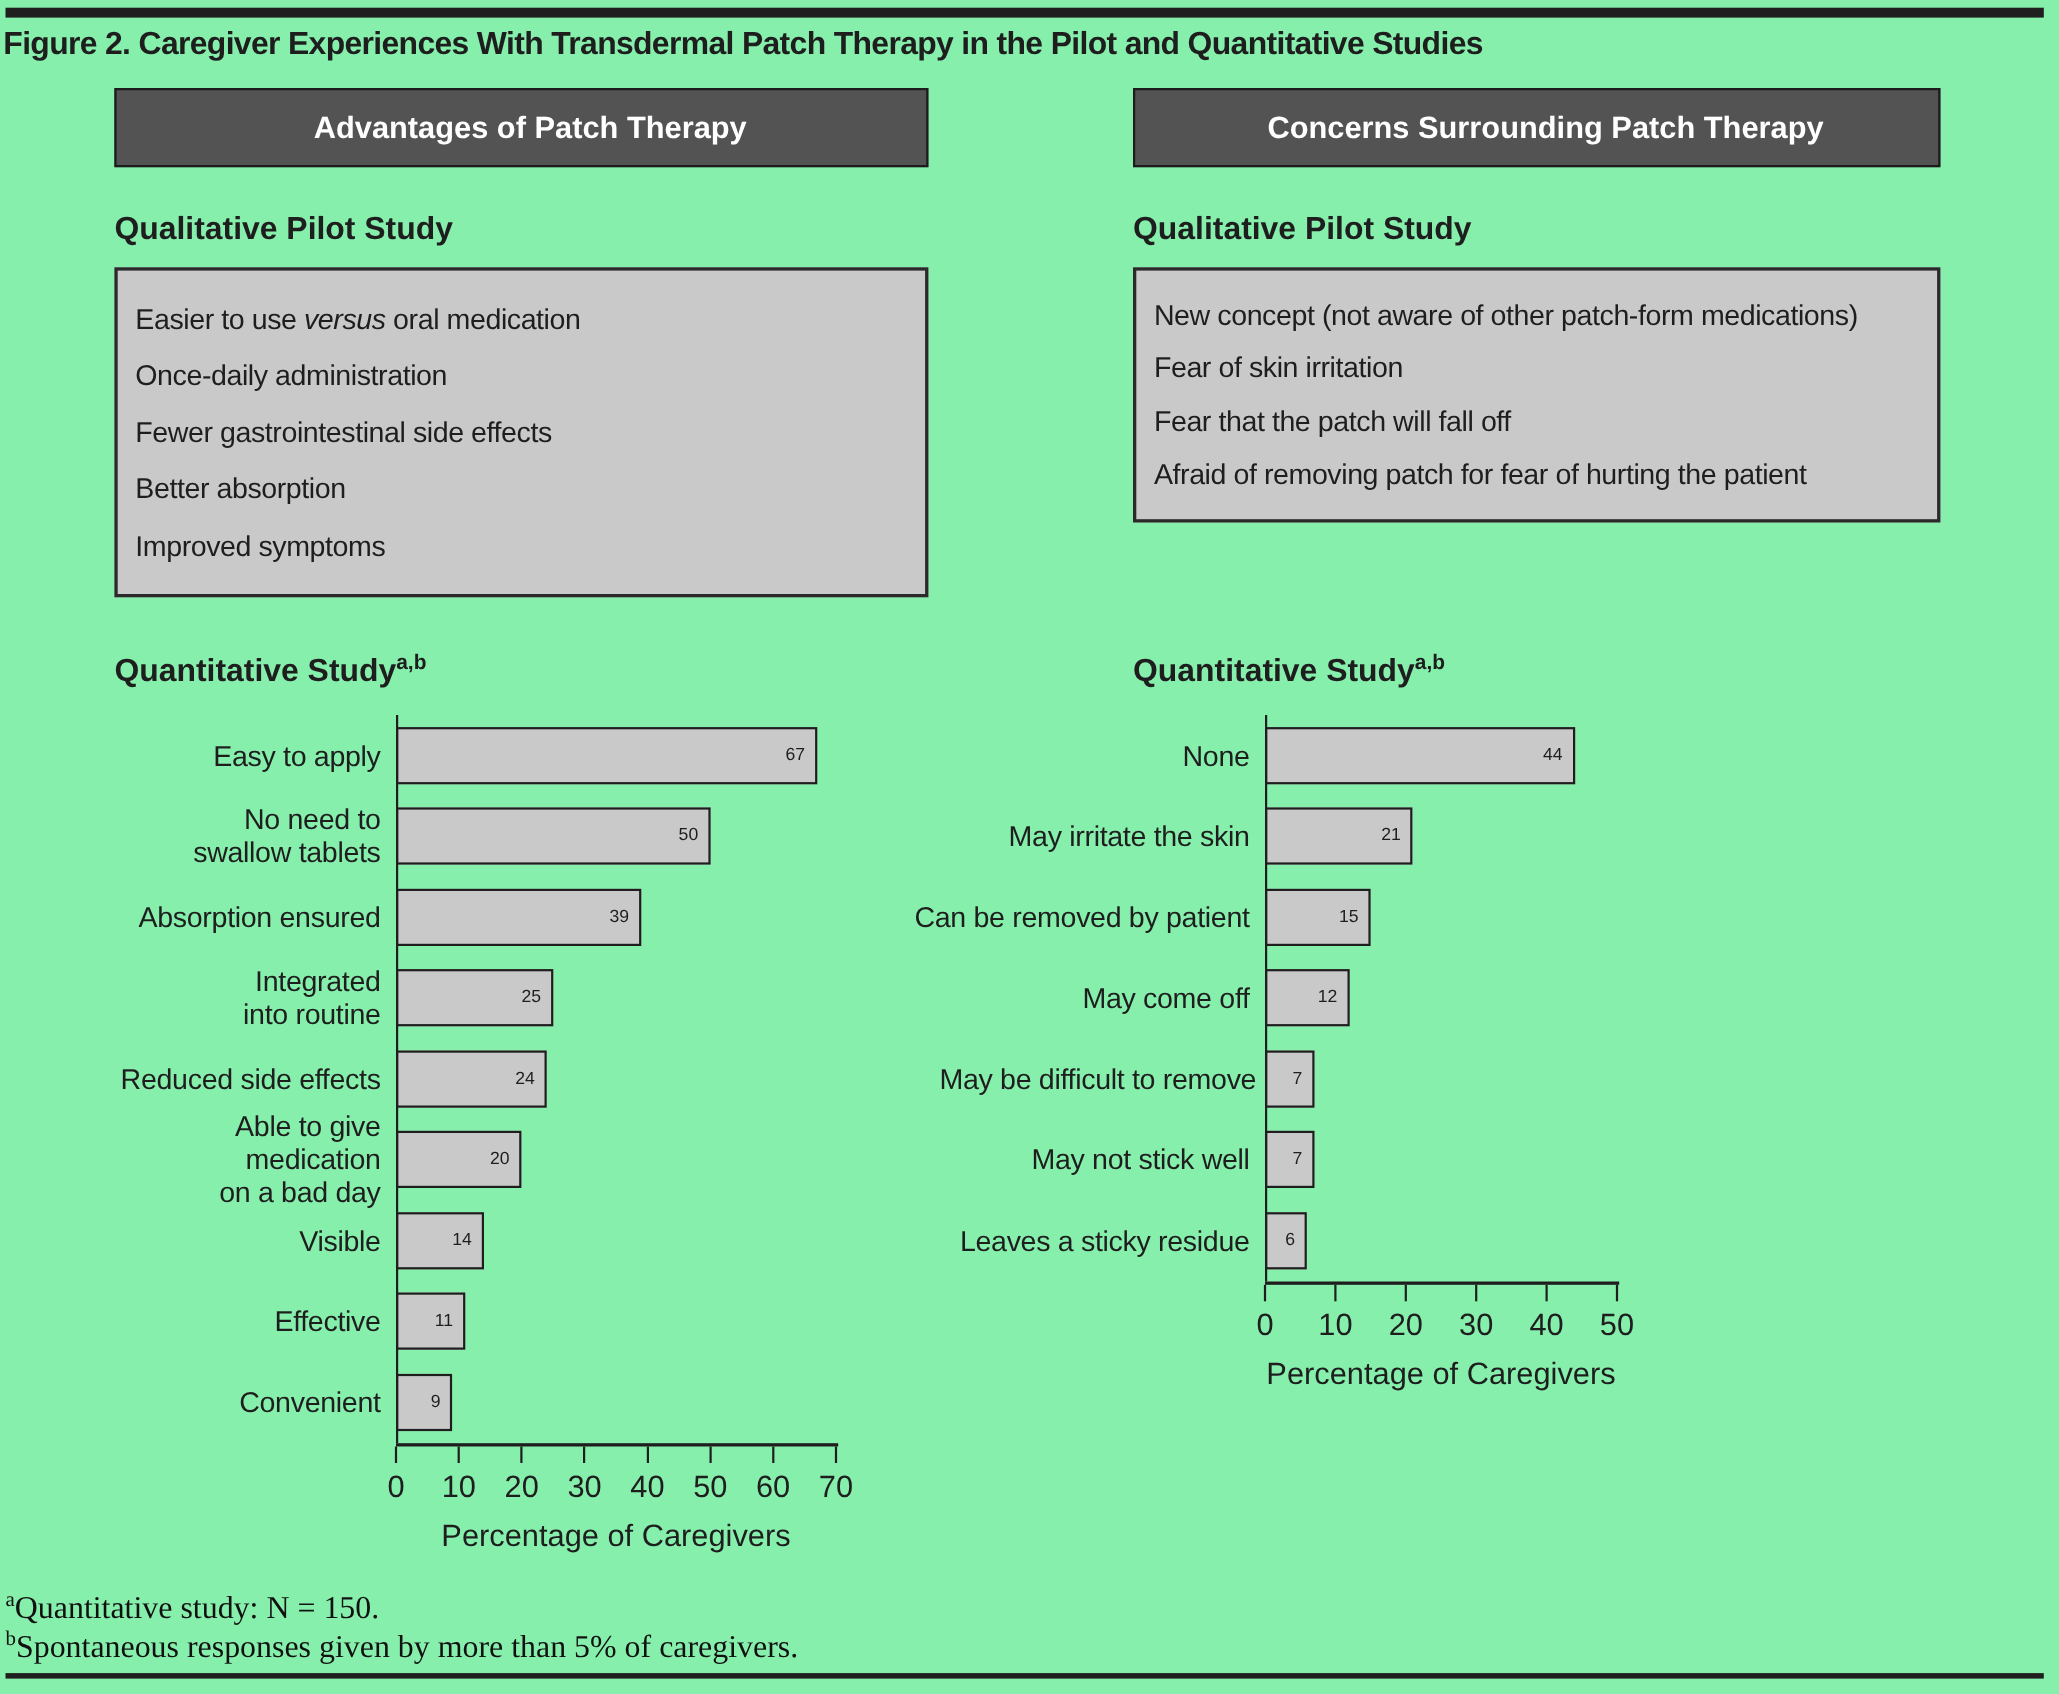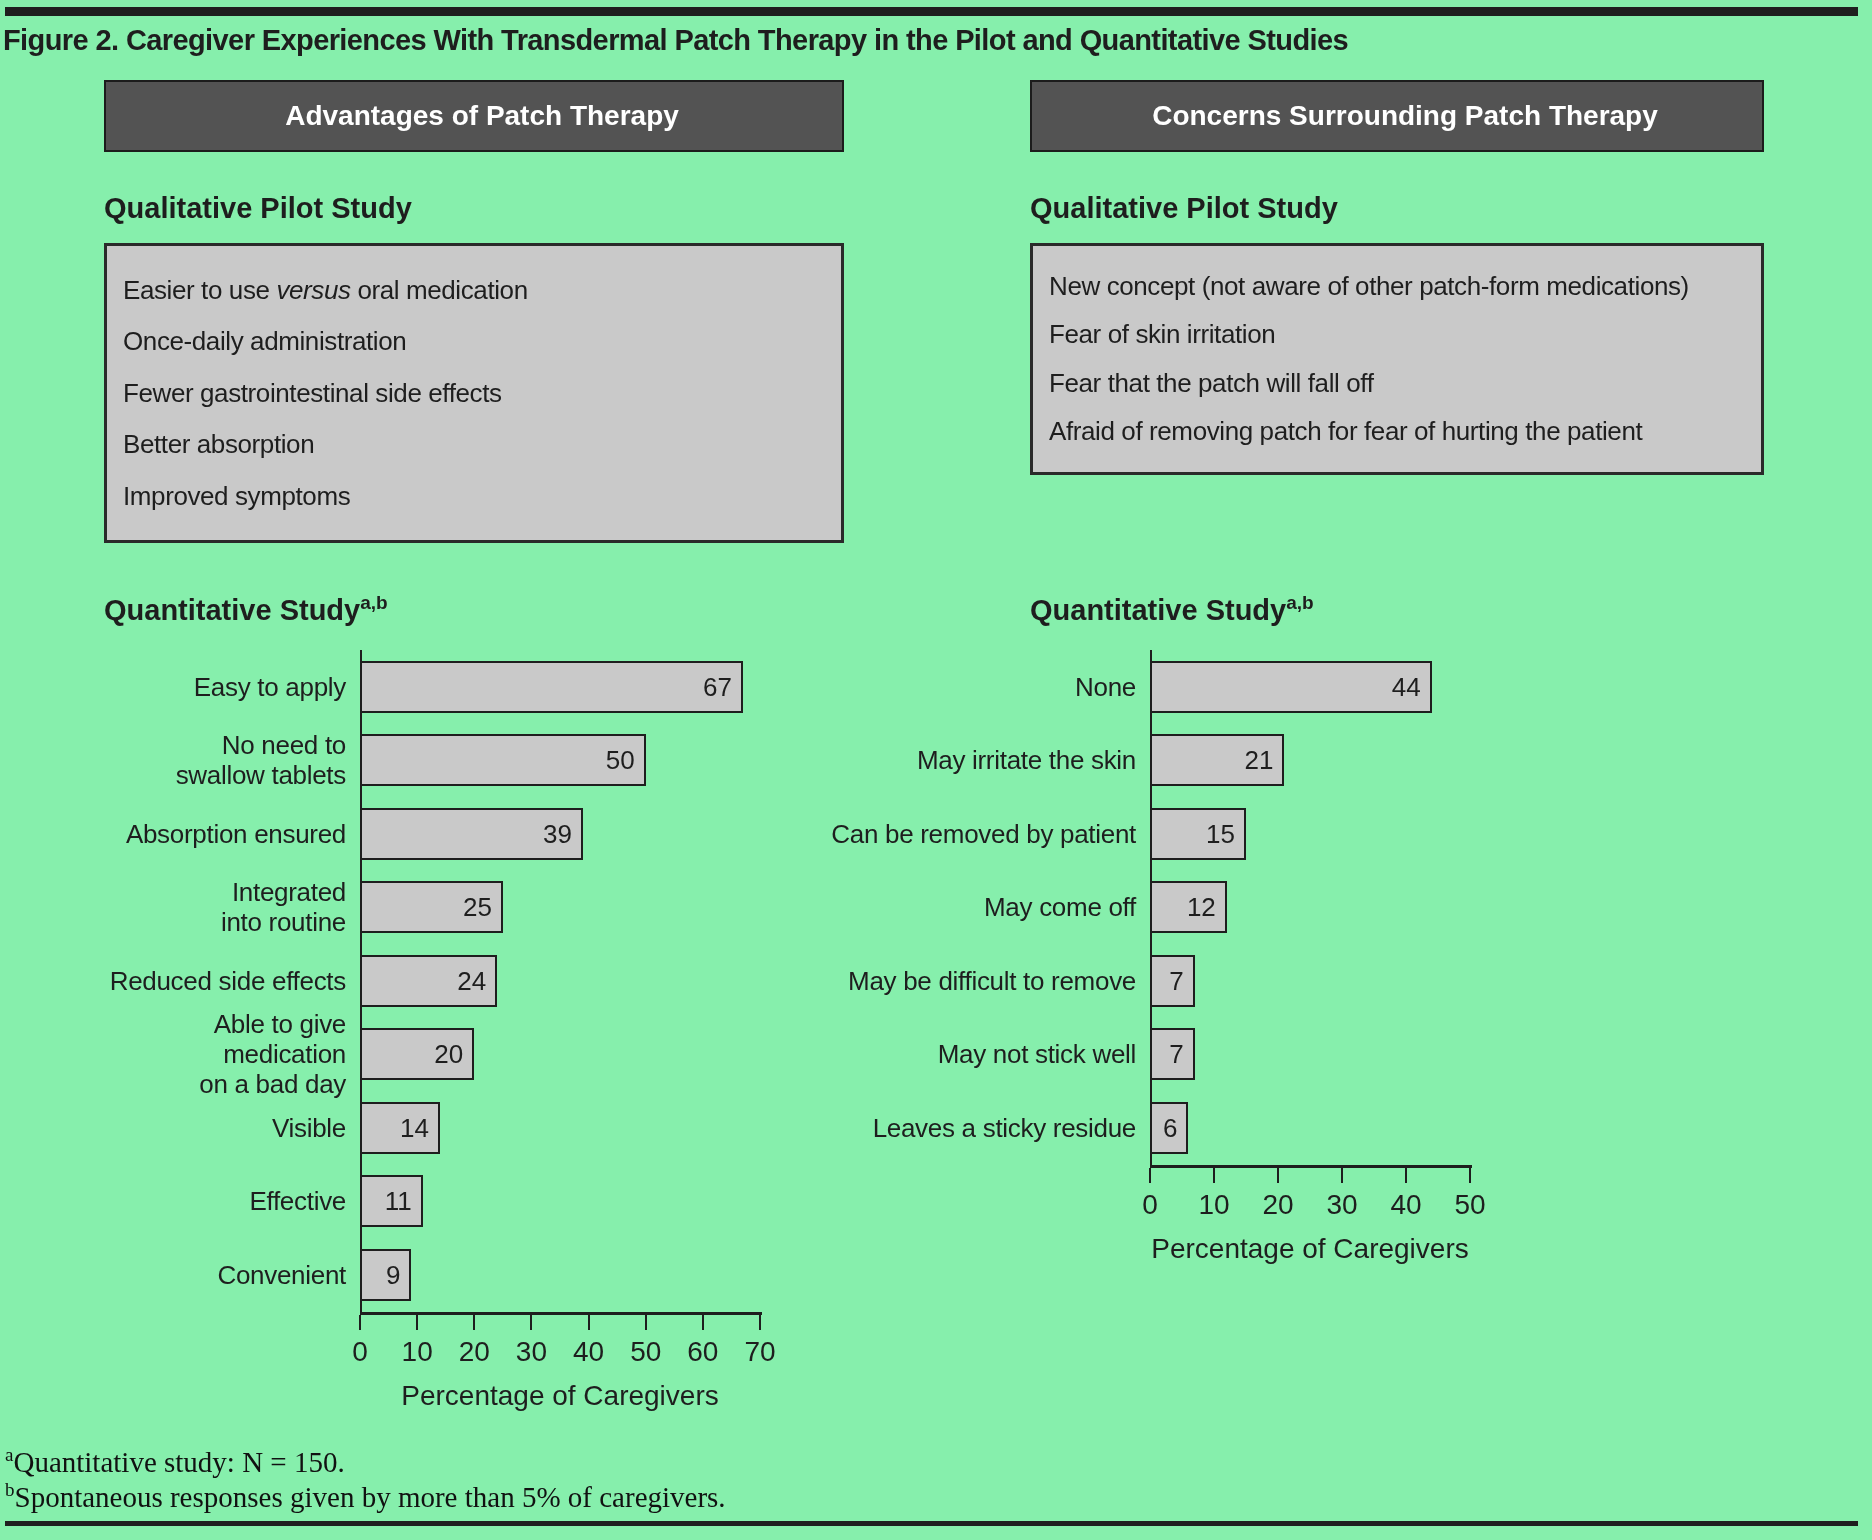--- a/index.html
+++ b/index.html
@@ -34,21 +34,21 @@
   .quant-head-right { left:1030px; }
   .quant-head sup { font-size:19px; vertical-align:super; line-height:0; }
   .chart { position:absolute; top:650px; }
   .chart-0 { left:90px; width:760px; height:800px; }
   .chart-1 { left:860px; width:700px; height:660px; }
   .bar-row { display:flex; align-items:center; height:73.5px; }
   .bar-label-cell { display:flex; justify-content:flex-end; align-items:center; height:100%; flex:none; box-sizing:border-box; padding-right:14px; }
   .bar-label { font-size:26px; line-height:30px; text-align:right; white-space:pre; letter-spacing:-0.3px; }
   .barwrap { position:relative; height:100%; flex:none; }
   .bar { position:absolute; left:0; top:10.75px; height:52px; background:#c9c9c9; border:2px solid #1e1e1e; box-sizing:border-box; }
-  .bar-value { position:absolute; right:9px; top:50%; transform:translateY(-50%); font-size:26px; color:#1e1e1e; }
+  .bar-value { position:absolute; right:9px; top:50%; transform:translateY(-50%); font-size:16px; color:#1e1e1e; }
   .spine { position:absolute; width:2px; background:#1e1e1e; }
   .baseline { position:absolute; height:3px; background:#1e1e1e; }
   .tick { position:absolute; width:2px; height:15px; background:#1e1e1e; }
   .tick-label { position:absolute; width:72px; text-align:center; font-size:28px; }
   .x-title { position:absolute; text-align:center; font-size:28px; white-space:nowrap; }
   .footnote { position:absolute; left:5px; font-family:"Liberation Serif","DejaVu Serif",serif; font-size:29px; color:#111; white-space:nowrap; }
   .footnote sup { font-size:19px; vertical-align:super; line-height:0; }
   .fn-1 { top:1446px; }
   .fn-2 { top:1481px; }
 </style>
@@ -242,21 +242,21 @@
         <div class="bar-label-cell" style="width: 290px;">
           <div class="bar-label">May come off</div>
         </div>
         <div class="barwrap" style="width: 320px;">
           <div class="bar" style="width: 76.8px;">
             <span class="bar-value">12</span>
           </div>
         </div>
       </div>
       <div class="bar-row">
-        <div class="bar-label-cell" style="width: 290px;">
+        <div class="bar-label-cell" style="width: 290px; justify-content: center;">
           <div class="bar-label">May be difficult to remove</div>
         </div>
         <div class="barwrap" style="width: 320px;">
           <div class="bar" style="width: 44.8px;">
             <span class="bar-value">7</span>
           </div>
         </div>
       </div>
       <div class="bar-row">
         <div class="bar-label-cell" style="width: 290px;">

